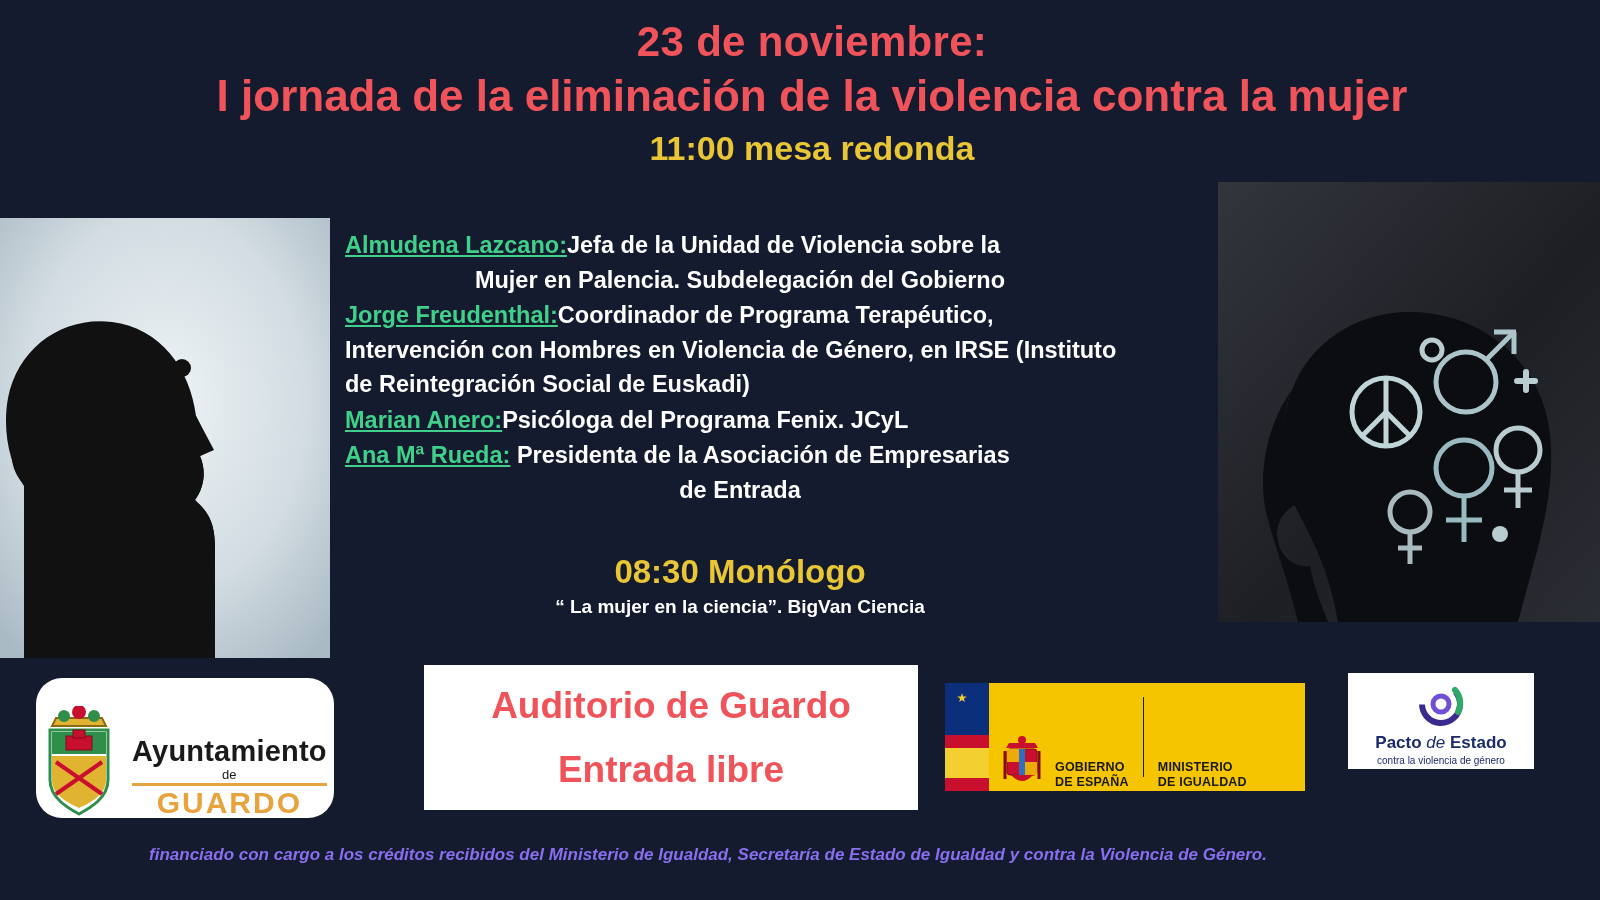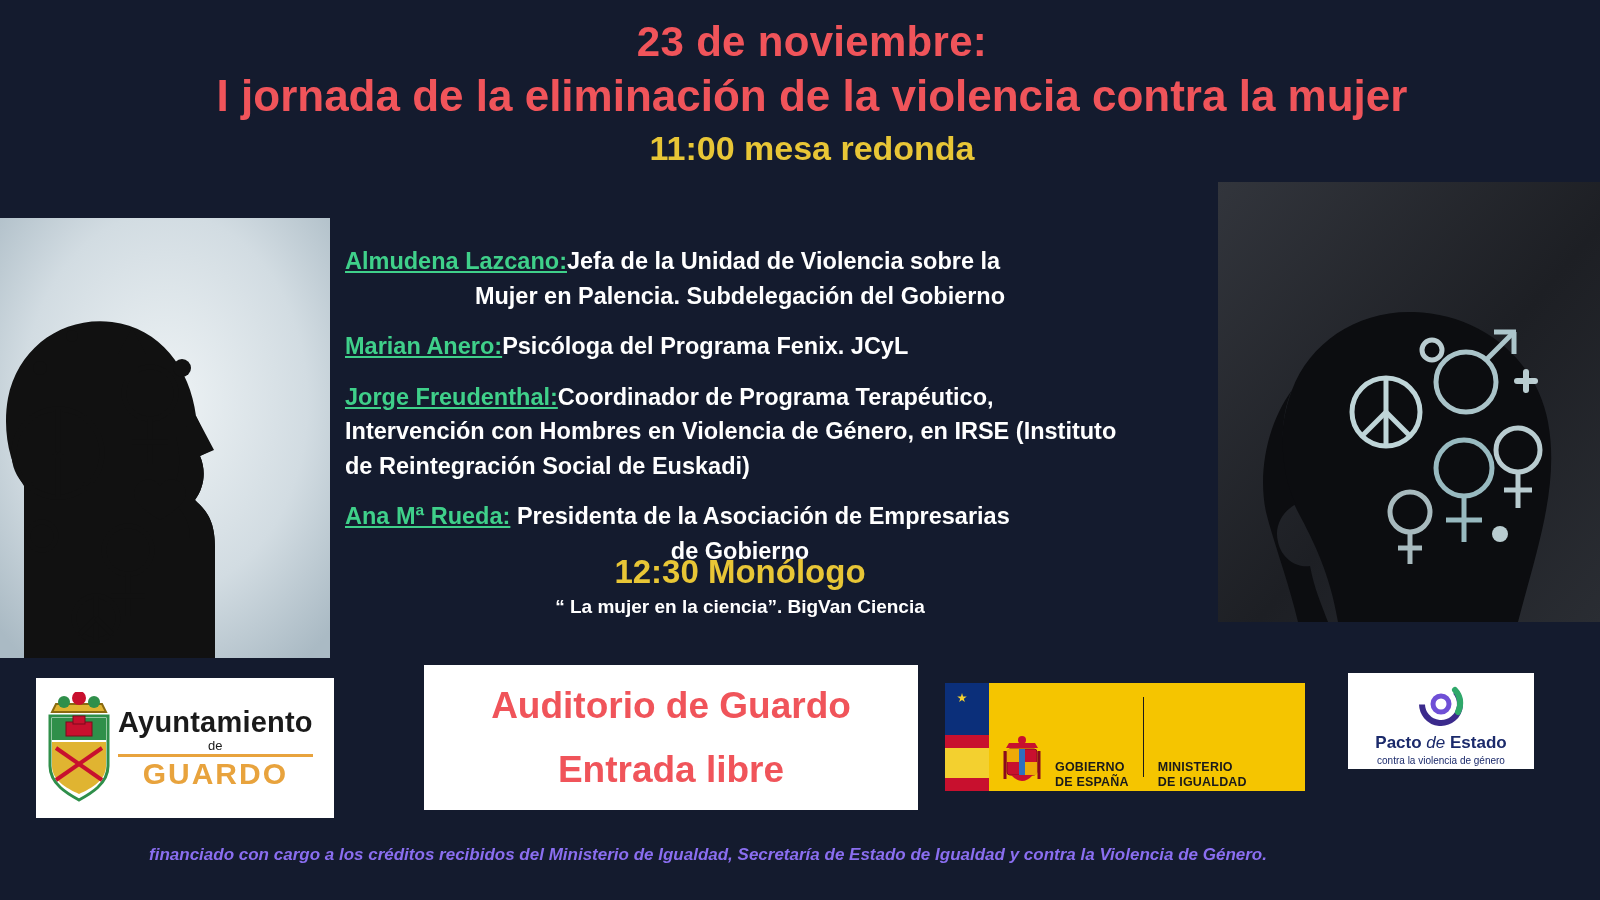--- a/index.html
+++ b/index.html
@@ -79,21 +79,21 @@
   .speakers {
     position: absolute;
     left: 345px;
     top: 228px;
     width: 790px;
     font-size: 23.5px;
     font-weight: bold;
     line-height: 1.47;
     color: #ffffff;
   }
-  .spk { margin: 16px 0 1px 0; }
+  .spk { margin: 0 0 1px 0; }
   .spk-name {
     color: #3fd08a;
     text-decoration: underline;
     text-underline-offset: 2px;
   }
   .center-line { text-align: center; }
 
   
   .mono-time {
     position: absolute;
@@ -118,24 +118,25 @@
 
   
   .logo-ayto {
     position: absolute;
     left: 36px;
     top: 678px;
     width: 298px;
     height: 140px;
     background: #ffffff;
     display: flex;
-    align-items: center;
-    gap: 2px;
+    align-items: flex-end;
+    gap: 16px;
     padding: 0 6px;
     box-sizing: border-box;
+    border-radius: 26px;
   }
   .shield { width: 74px; height: 112px; flex: 0 0 74px; }
   .ayto-text { display: flex; flex-direction: column; line-height: 1; }
   .ayto-1 {
     color: #1a1a1a;
     font-size: 29px;
     font-weight: bold;
     letter-spacing: .2px;
   }
   .ayto-2 {
@@ -354,36 +355,36 @@
   </div>
 
   <div class="speakers">
 
     <div class="spk">
       <span class="spk-name">Almudena Lazcano:</span><span>Jefa de la Unidad de Violencia sobre la</span>
       <div class="center-line">Mujer en Palencia. Subdelegación del Gobierno</div>
     </div>
 
     <div class="spk">
-      <span class="spk-name">Marian Anero:</span><span>Psicóloga del  Programa Fenix.  JCyL</span>
-    </div>
-
-    <div class="spk">
       <span class="spk-name">Jorge Freudenthal:</span><span>Coordinador de Programa Terapéutico,</span>
       <div>Intervención con Hombres en Violencia de Género, en IRSE (Instituto de Reintegración Social de Euskadi)</div>
     </div>
 
     <div class="spk">
+      <span class="spk-name">Marian Anero:</span><span>Psicóloga del  Programa Fenix.  JCyL</span>
+    </div>
+
+    <div class="spk">
       <span class="spk-name">Ana Mª Rueda:</span><span> Presidenta de la Asociación de Empresarias</span>
-      <div class="center-line">de Gobierno</div>
-    </div>
-
-  </div>
-
-  <div class="mono-time">12:30 Monólogo</div>
+      <div class="center-line">de Entrada</div>
+    </div>
+
+  </div>
+
+  <div class="mono-time">08:30 Monólogo</div>
   <div class="mono-sub">“ La mujer en la ciencia”. BigVan Ciencia</div>
 
   <div class="logo-ayto">
     <svg class="shield" viewBox="0 0 74 112" aria-hidden="true">
       <path d="M14 12 h46 l4 8 h-54 z" fill="#e0b431" stroke="#8a6a10" stroke-width="2"></path>
       <circle cx="22" cy="10" r="6" fill="#2f8f4a"></circle>
       <circle cx="37" cy="6" r="7" fill="#c8102e"></circle>
       <circle cx="52" cy="10" r="6" fill="#2f8f4a"></circle>
       <path d="M8 24 h58 v50 c0 18 -18 28 -29 34 c-11 -6 -29 -16 -29 -34 z" fill="#ffffff" stroke="#2f8f4a" stroke-width="3"></path>
       <path d="M10 26 h54 v22 h-54 z" fill="#2f8f4a"></path>

